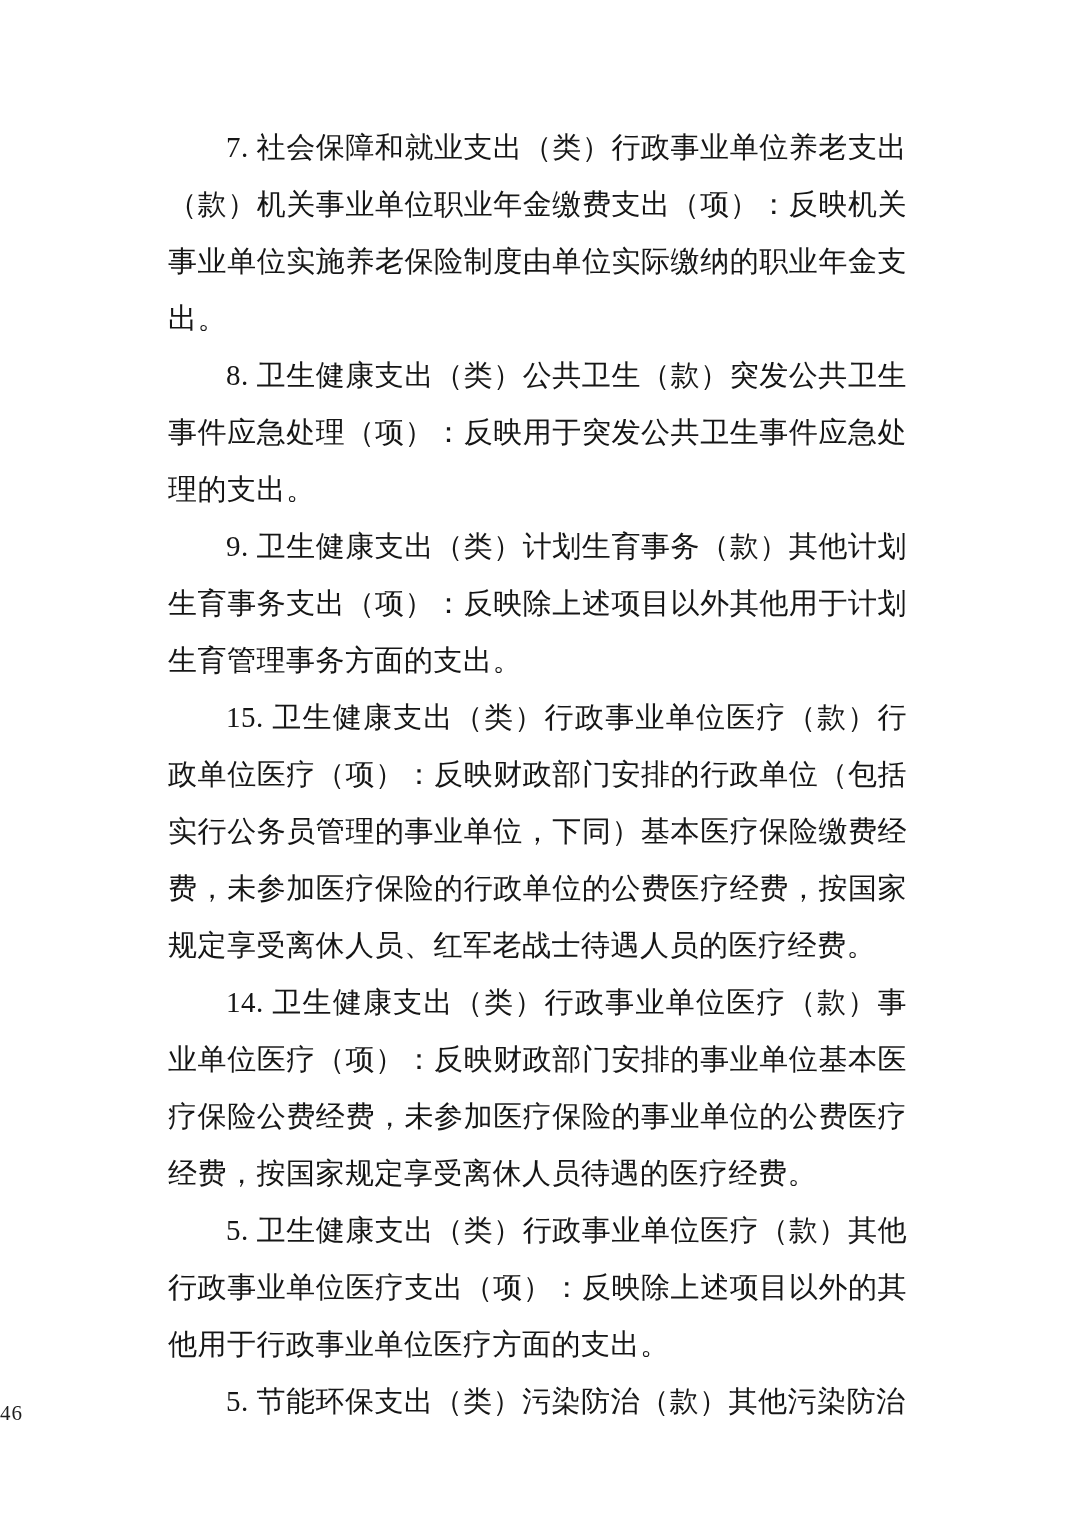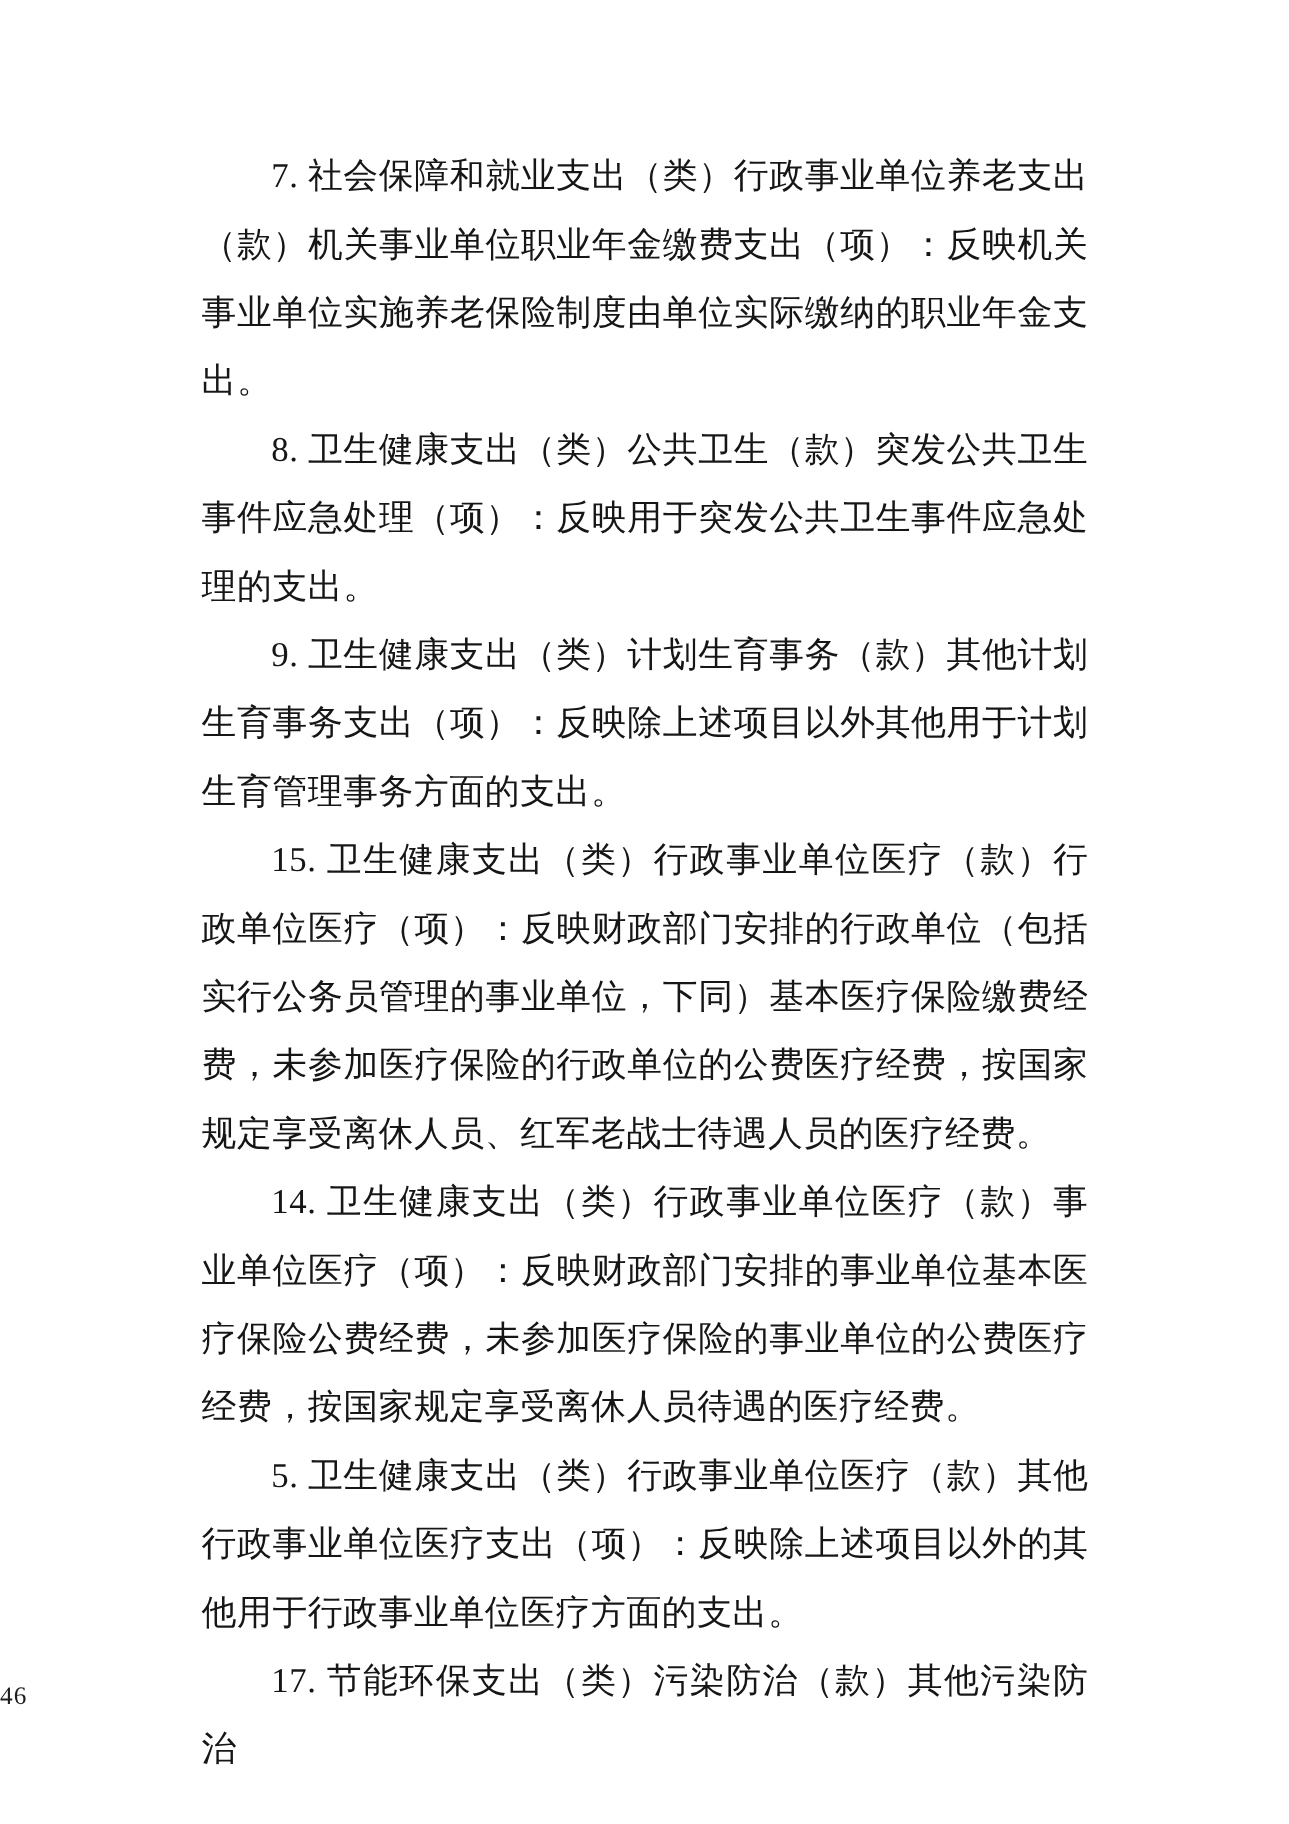--- a/index.html
+++ b/index.html
@@ -51,16 +51,16 @@
 <body style="background: rgb(255, 255, 255);">
 
 <div class="page">
   <div class="content" style="color: rgb(22, 22, 22);">
       <p class="para">7. 社会保障和就业支出（类）行政事业单位养老支出（款）机关事业单位职业年金缴费支出（项）：反映机关事业单位实施养老保险制度由单位实际缴纳的职业年金支出。</p>
       <p class="para">8. 卫生健康支出（类）公共卫生（款）突发公共卫生事件应急处理（项）：反映用于突发公共卫生事件应急处理的支出。</p>
       <p class="para">9. 卫生健康支出（类）计划生育事务（款）其他计划生育事务支出（项）：反映除上述项目以外其他用于计划生育管理事务方面的支出。</p>
       <p class="para">15. 卫生健康支出（类）行政事业单位医疗（款）行政单位医疗（项）：反映财政部门安排的行政单位（包括实行公务员管理的事业单位，下同）基本医疗保险缴费经费，未参加医疗保险的行政单位的公费医疗经费，按国家规定享受离休人员、红军老战士待遇人员的医疗经费。</p>
       <p class="para">14. 卫生健康支出（类）行政事业单位医疗（款）事业单位医疗（项）：反映财政部门安排的事业单位基本医疗保险公费经费，未参加医疗保险的事业单位的公费医疗经费，按国家规定享受离休人员待遇的医疗经费。</p>
       <p class="para">5. 卫生健康支出（类）行政事业单位医疗（款）其他行政事业单位医疗支出（项）：反映除上述项目以外的其他用于行政事业单位医疗方面的支出。</p>
-      <p class="para">17. 节能环保支出（类）污染防治（款）其他污染防治</p>
+      <p class="para">5. 节能环保支出（类）污染防治（款）其他污染防治</p>
     </div>
   <div class="page-number">46</div>
 </div>
 
 </body></html>

